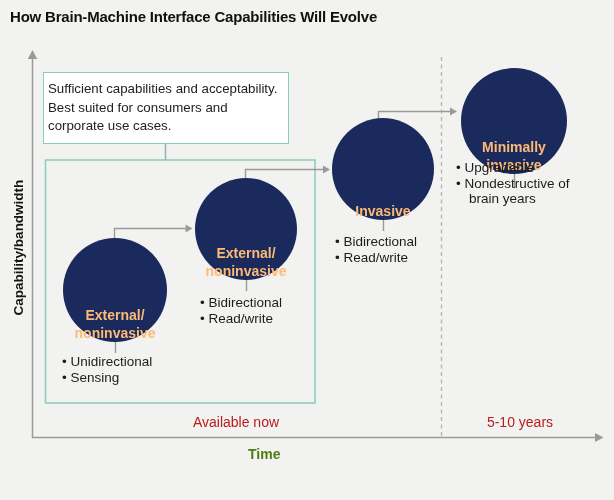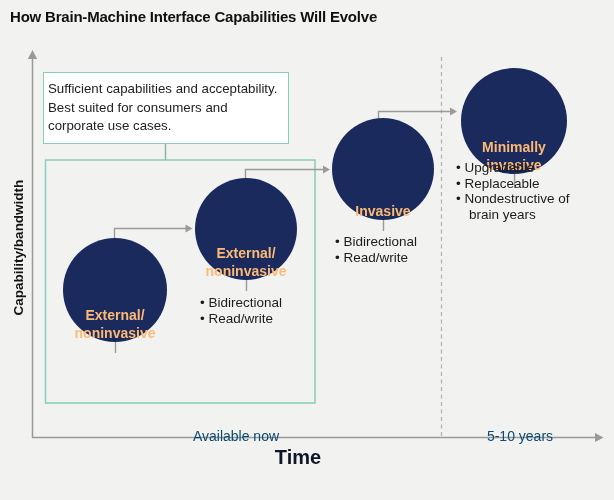--- a/index.html
+++ b/index.html
@@ -81,35 +81,33 @@
   }
   .bullets li { padding-left: 13px; text-indent: -13px; }
   .bullets li::before { content: "• "; }
   .b1 { left: 62px;  top: 354px; }
   .b2 { left: 200px; top: 295px; }
   .b3 { left: 335px; top: 234px; }
   .b4 { left: 456px; top: 160px; width: 126px; }
   .axis-note {
     position: absolute;
     font-size: 14px;
-    color: #0c4a6e;
+    color: #b91c1c;
     text-align: center;
-    margin-top: 14px;
   }
   .note-now   { left: 160px; top: 414px; width: 152px; }
   .note-later { left: 458px; top: 414px; width: 124px; }
   .x-label {
     position: absolute;
     left: 248px;
     top: 446px;
     width: 100px;
-    text-align: center;
-    font-size: 20px;
+    font-size: 14px;
     font-weight: bold;
-    color: #0f172a;
+    color: #4d7c0f;
   }
 </style>
 </head>
 <body>
 
 <div class="canvas">
 
   <h1 class="title">How Brain-Machine Interface Capabilities Will Evolve</h1>
 
   <svg class="layer" viewBox="0 0 614 500" xmlns="http://www.w3.org/2000/svg">
@@ -155,31 +153,34 @@
 noninvasive</span>
   </div>
   <div class="circle c3">
     <span>Invasive</span>
   </div>
   <div class="circle c4">
     <span>Minimally
 invasive</span>
   </div>
 
+  <ul class="bullets b1">
+    <li>Unidirectional</li>
+    <li>Sensing</li>
+  </ul>
   <ul class="bullets b2">
     <li>Bidirectional</li>
     <li>Read/write</li>
   </ul>
   <ul class="bullets b3">
     <li>Bidirectional</li>
     <li>Read/write</li>
   </ul>
   <ul class="bullets b4">
     <li>Upgradable</li>
-    <li>Replaceable</li>
     <li>Nondestructive of brain years</li>
   </ul>
 
   <div class="axis-note note-now">Available now</div>
   <div class="axis-note note-later">5-10 years</div>
 
   <div class="x-label">Time</div>
 
 </div>
 

